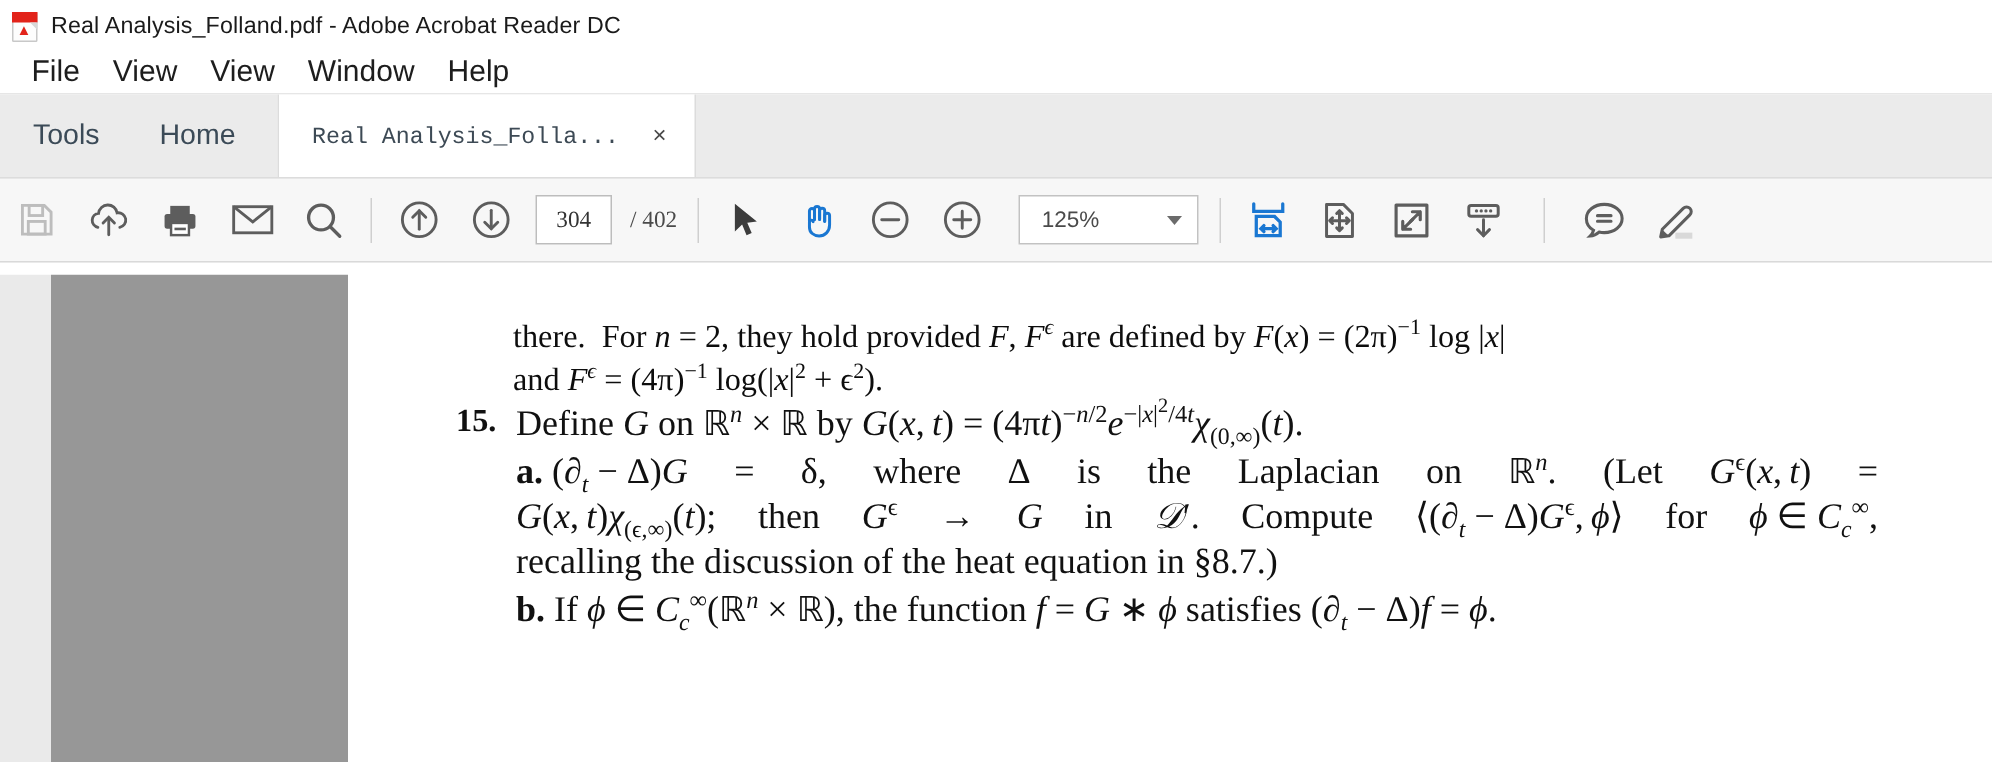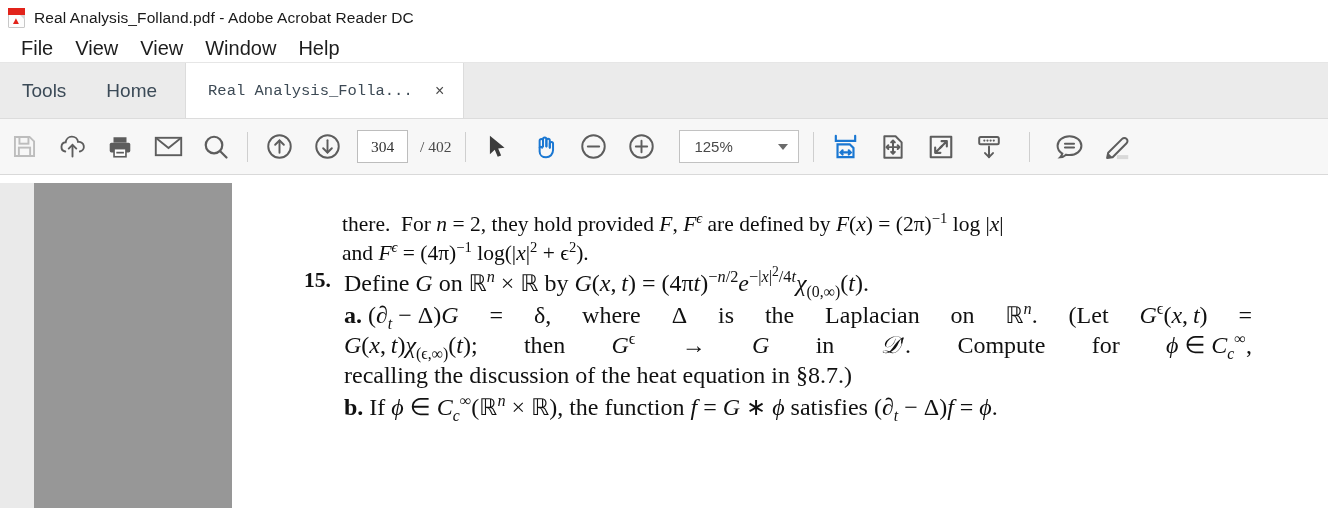--- a/index.html
+++ b/index.html
@@ -396,20 +396,21 @@
               </div>
               <div class="just-line">
                 <span><i class="m">G</i>(<i class="m">x</i>, <i class="m">t</i>)<i class="m">χ</i><span class="dn">(ϵ,∞)</span>(<i class="m">t</i>);</span>
                 <span>then</span>
                 <span><i class="m">G</i><span class="up">ϵ</span></span>
                 <span>→</span>
                 <span><i class="m">G</i></span>
                 <span>in</span>
                 <span><i class="m">𝒟</i>′.</span>
                 <span>Compute</span>
+                <span>⟨(∂<span class="dn"><i class="m">t</i></span> − Δ)<i class="m">G</i><span class="up">ϵ</span>, <i class="m">ϕ</i>⟩</span>
                 <span>for</span>
                 <span><i class="m">ϕ</i> ∈ <i class="m">C</i><span class="dn"><i class="m">c</i></span><span class="up">∞</span>,</span>
               </div>
               <div>
                 recalling the discussion of the heat equation in §8.7.)
               </div>
             </div>
 
             <div class="sub">
               <div>

